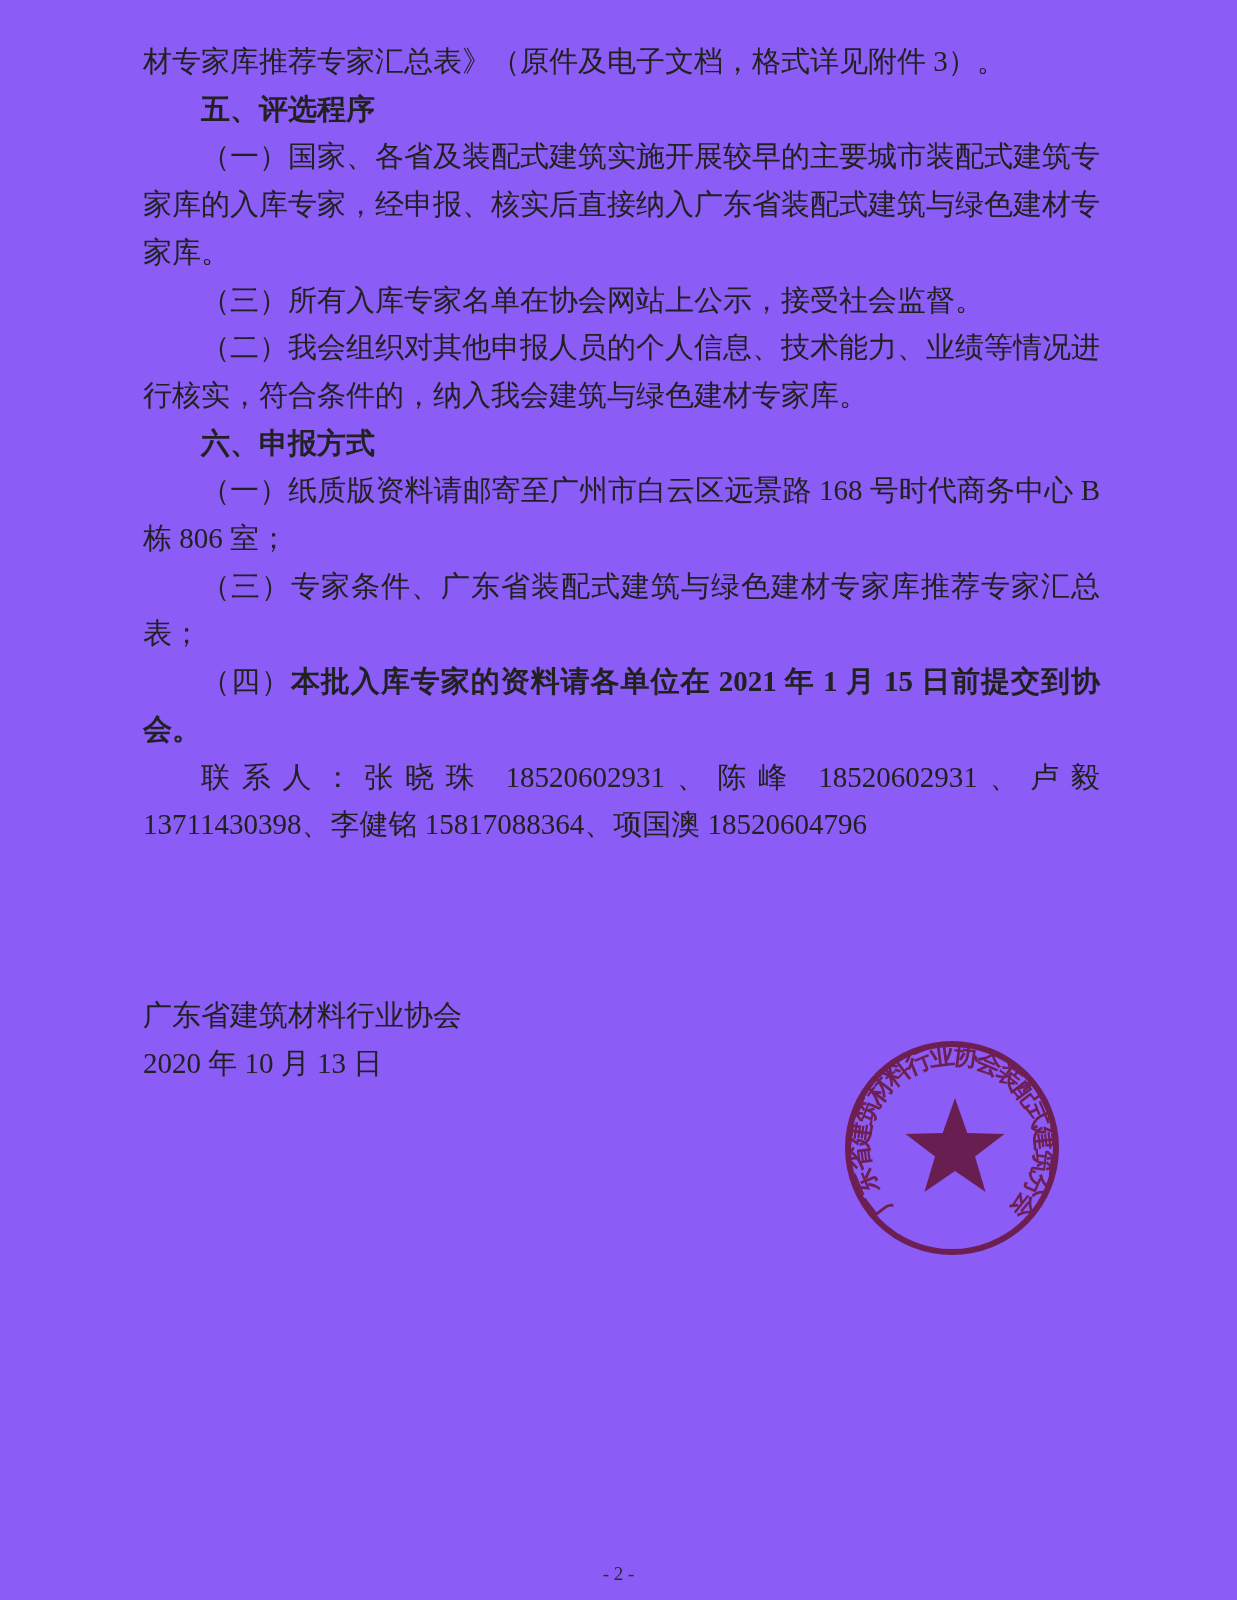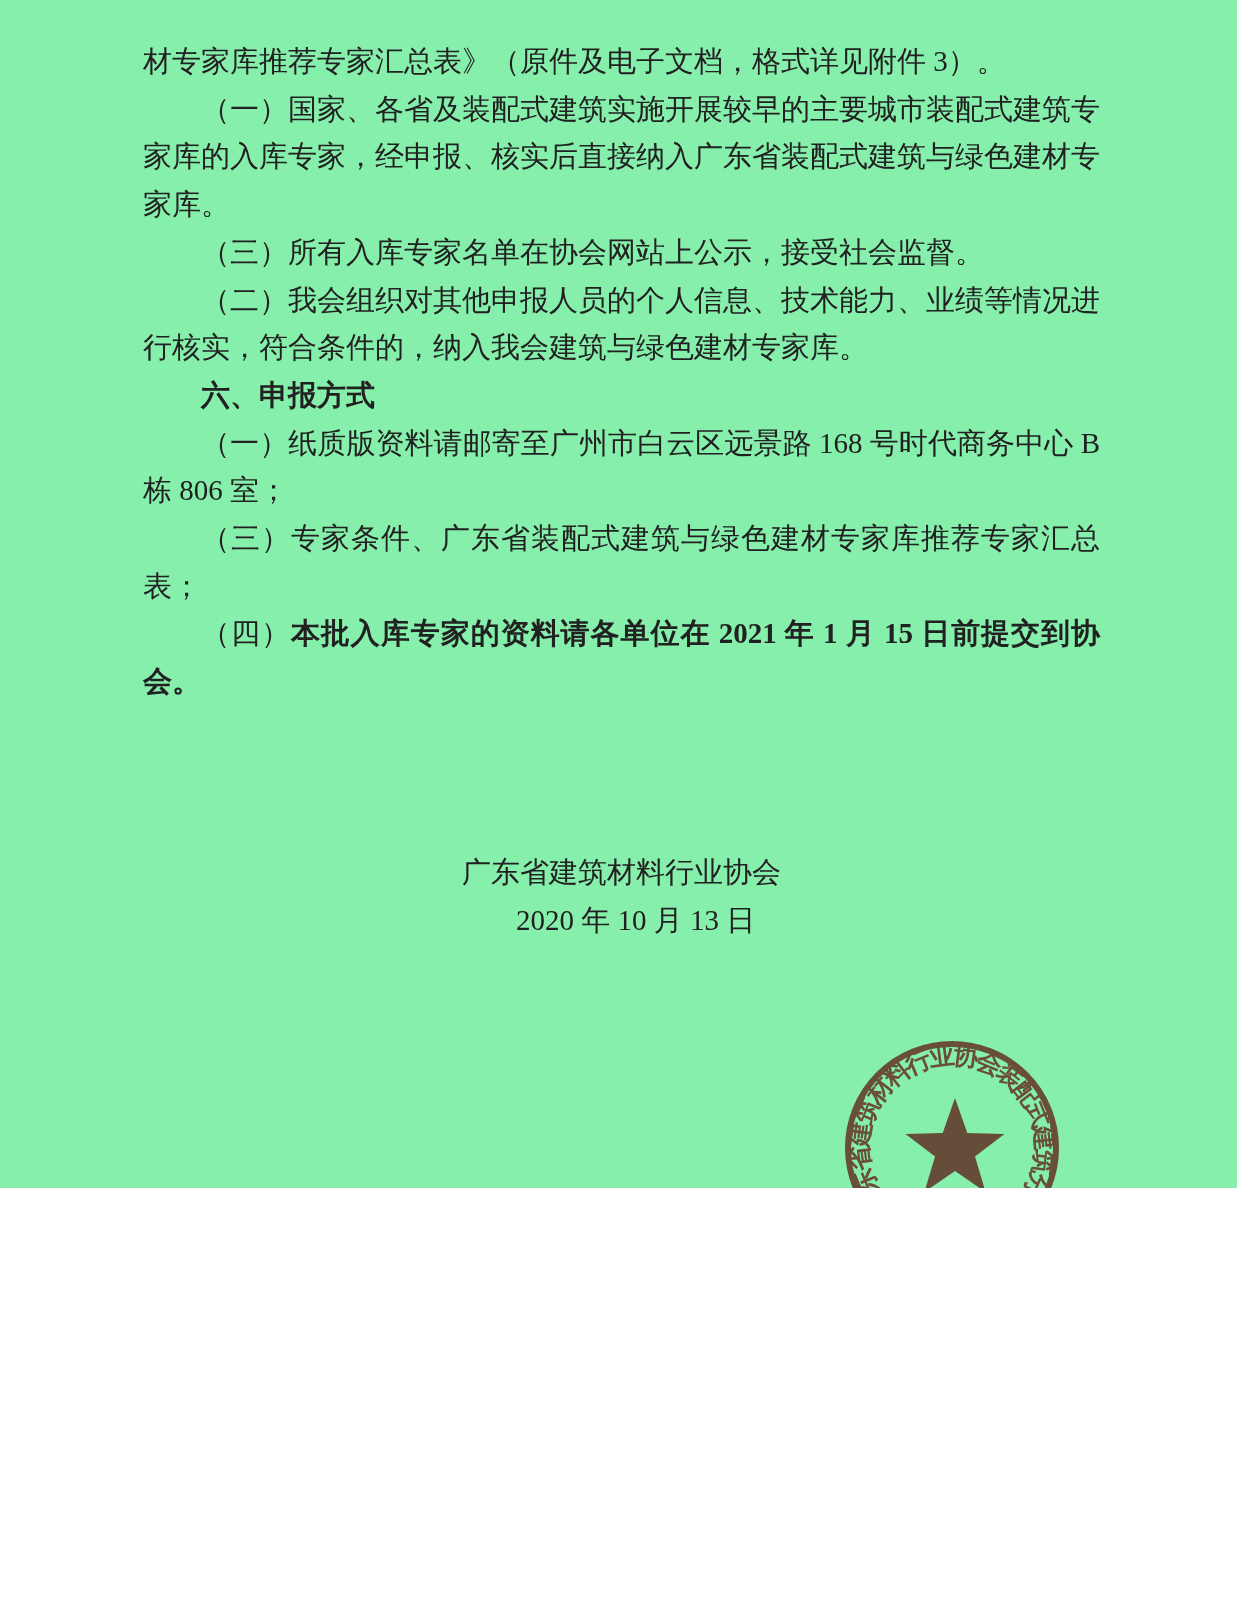--- a/index.html
+++ b/index.html
@@ -3,22 +3,22 @@
 <meta charset="utf-8">
 <style>
   html, body {
     margin: 0;
     padding: 0;
     background: #ffffff;
   }
   .page {
     position: relative;
     width: 1237px;
-    height: 1188px;
-    background: #86efac;
+    height: 1600px;
+    background: #8b5cf6;
     overflow: hidden;
     font-family: "Liberation Serif", "DejaVu Serif", serif;
     color: #212121;
   }
   .content {
     position: absolute;
     left: 143px;
     top: 38px;
     width: 957px;
     font-size: 29px;
@@ -36,21 +36,21 @@
     font-weight: bold;
   }
   .bold {
     font-weight: bold;
   }
   .blank-line {
     height: 47.7px;
   }
   .sig-line {
     text-indent: 0 !important;
-    text-align: center;
+    text-align: left;
   }
   .sig-date {
     margin-right: -28px !important;
   }
   .seal {
     position: absolute;
     left: 845px;
     top: 1041px;
     width: 214px;
     height: 214px;
@@ -75,27 +75,29 @@
     font-family: "Liberation Serif", "DejaVu Serif", serif;
   }
 </style>
 </head>
 <body>
 
 <div class="page">
 
   <div class="content">
     <p class="no-indent">材专家库推荐专家汇总表》（原件及电子文档，格式详见附件 3）。</p>
+    <p class="heading">五、评选程序</p>
     <p>（一）国家、各省及装配式建筑实施开展较早的主要城市装配式建筑专家库的入库专家，经申报、核实后直接纳入广东省装配式建筑与绿色建材专家库。</p>
     <p>（三）所有入库专家名单在协会网站上公示，接受社会监督。</p>
     <p>（二）我会组织对其他申报人员的个人信息、技术能力、业绩等情况进行核实，符合条件的，纳入我会建筑与绿色建材专家库。</p>
     <p class="heading">六、申报方式</p>
     <p>（一）纸质版资料请邮寄至广州市白云区远景路 168 号时代商务中心 B 栋 806 室；</p>
     <p>（三）专家条件、广东省装配式建筑与绿色建材专家库推荐专家汇总表；</p>
     <p><span>（四）</span><span class="bold">本批入库专家的资料请各单位在 2021 年 1 月 15 日前提交到协会。</span></p>
+    <p>联系人：张晓珠 18520602931、陈峰 18520602931、卢毅 13711430398、李健铭 15817088364、项国澳 18520604796</p>
     <div class="blank-line"></div>
     <div class="blank-line"></div>
     <div class="blank-line"></div>
     <p class="sig-line">广东省建筑材料行业协会</p>
     <p class="sig-line sig-date">2020 年 10 月 13 日</p>
   </div>
 
   <div class="seal">
     <svg viewBox="0 0 214 214" width="214" height="214" xmlns="http://www.w3.org/2000/svg">
       <circle cx="107" cy="107" r="104" fill="none" stroke="#bf3b3d" stroke-width="6"></circle>

